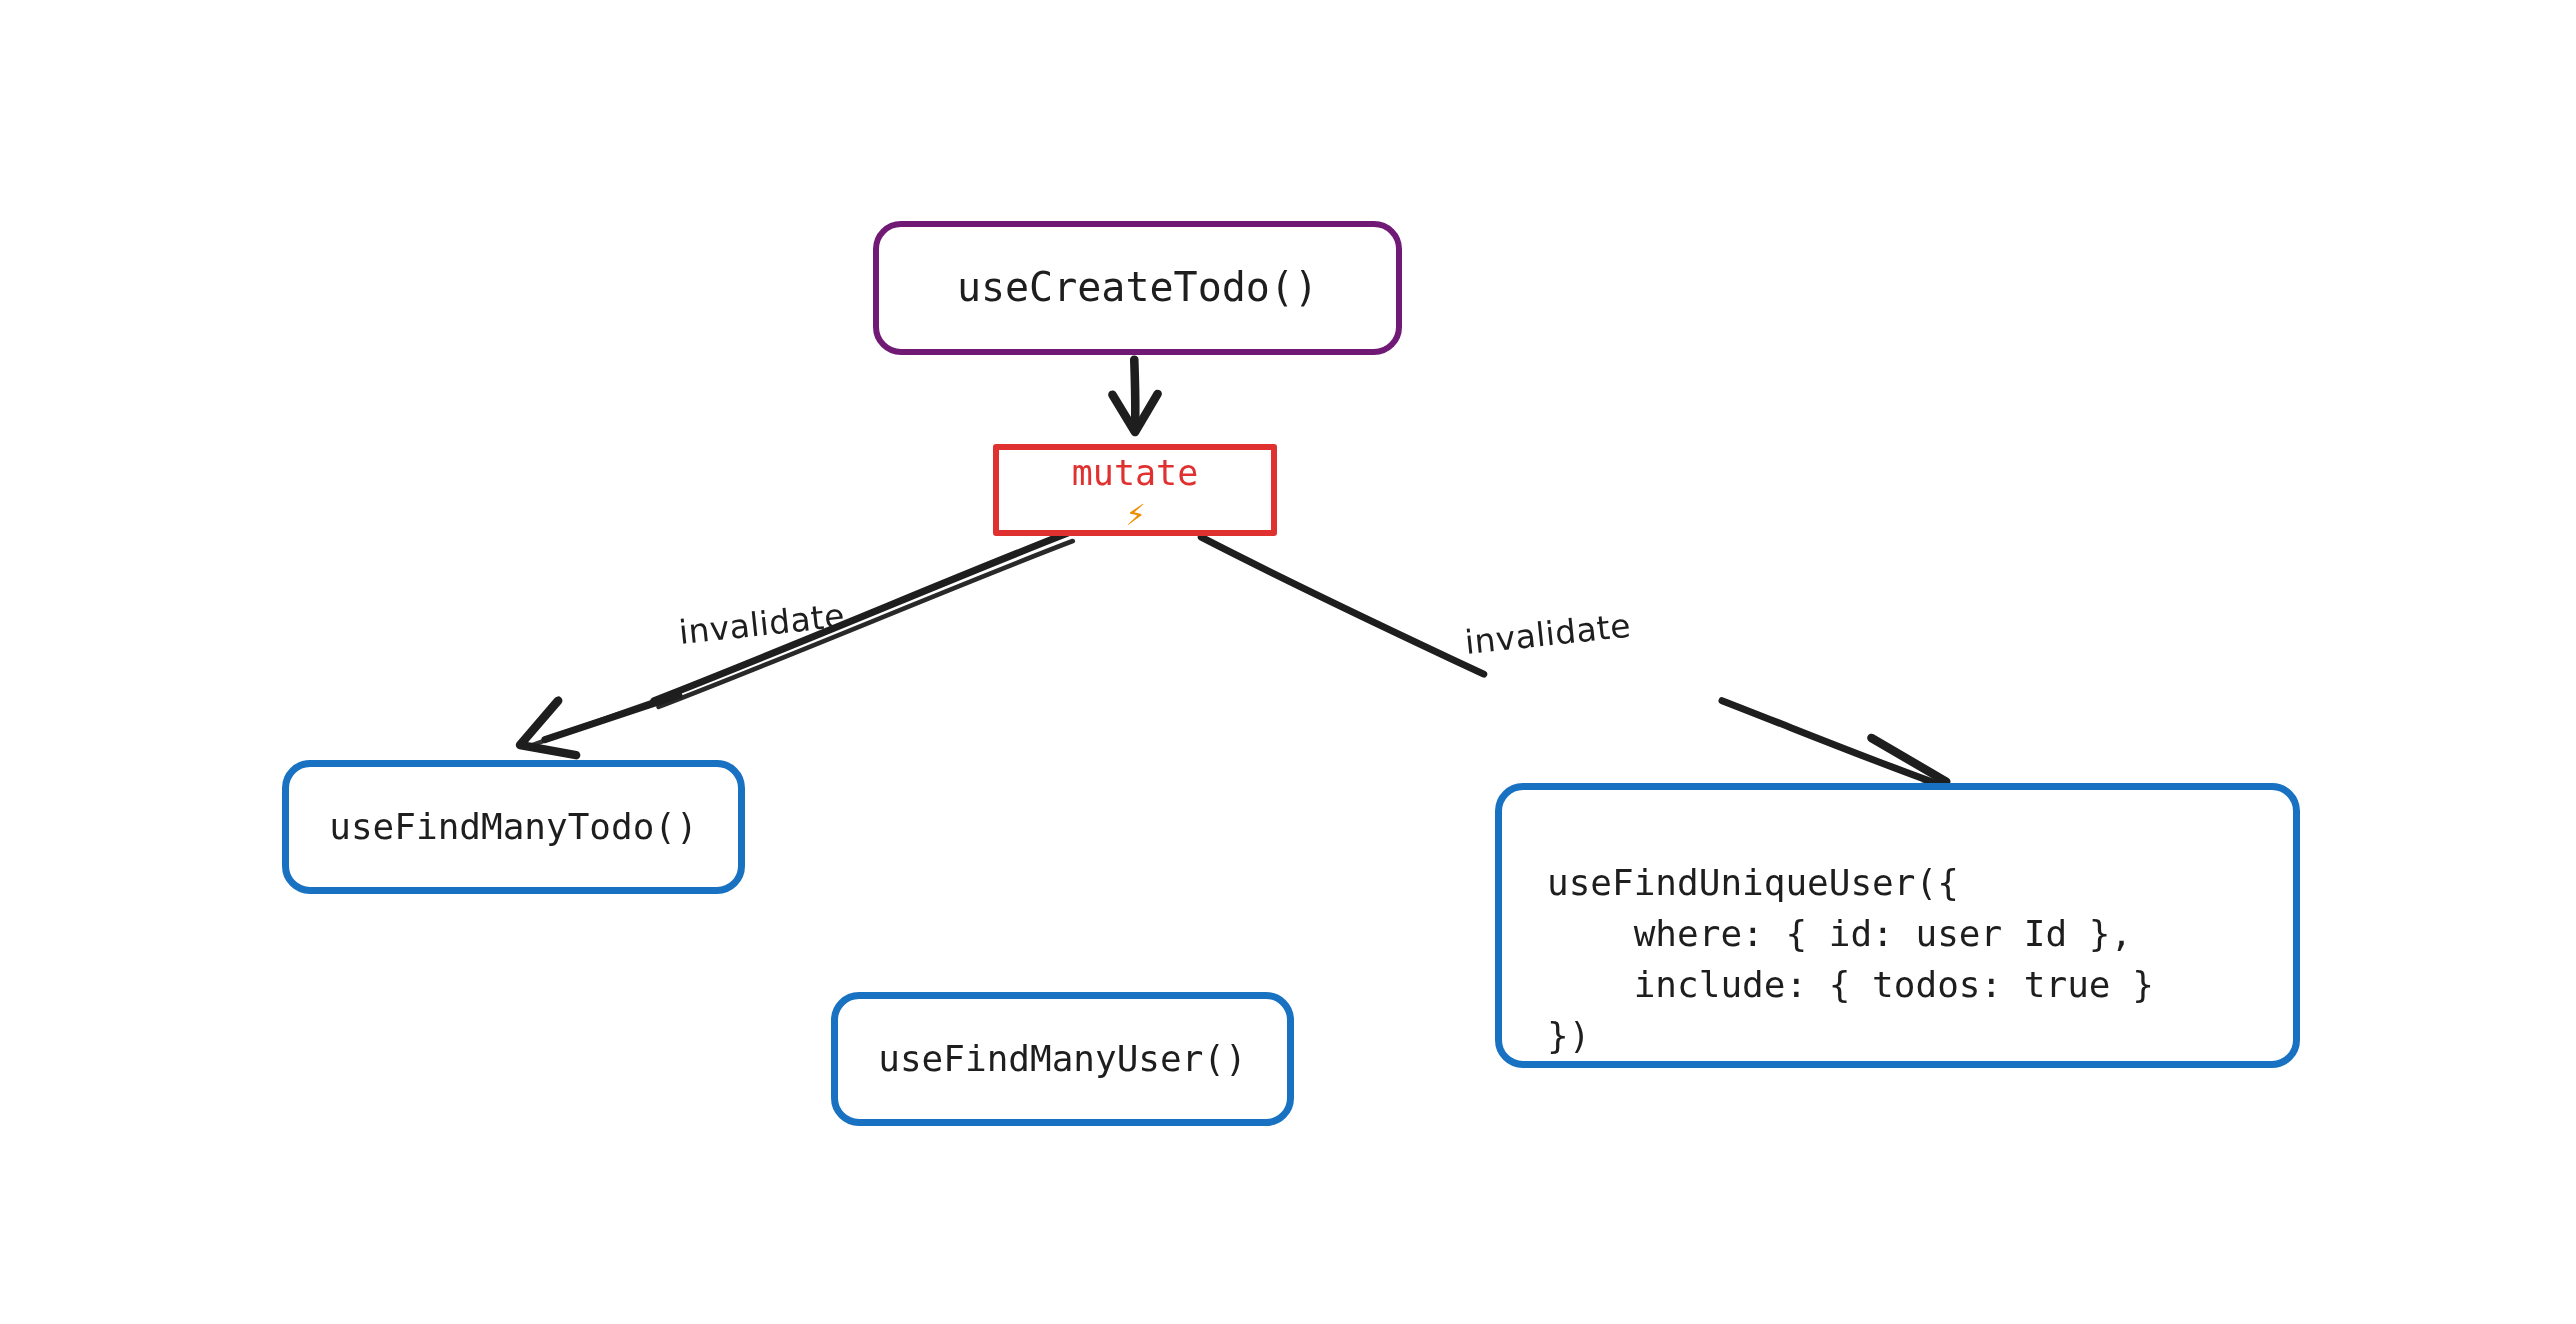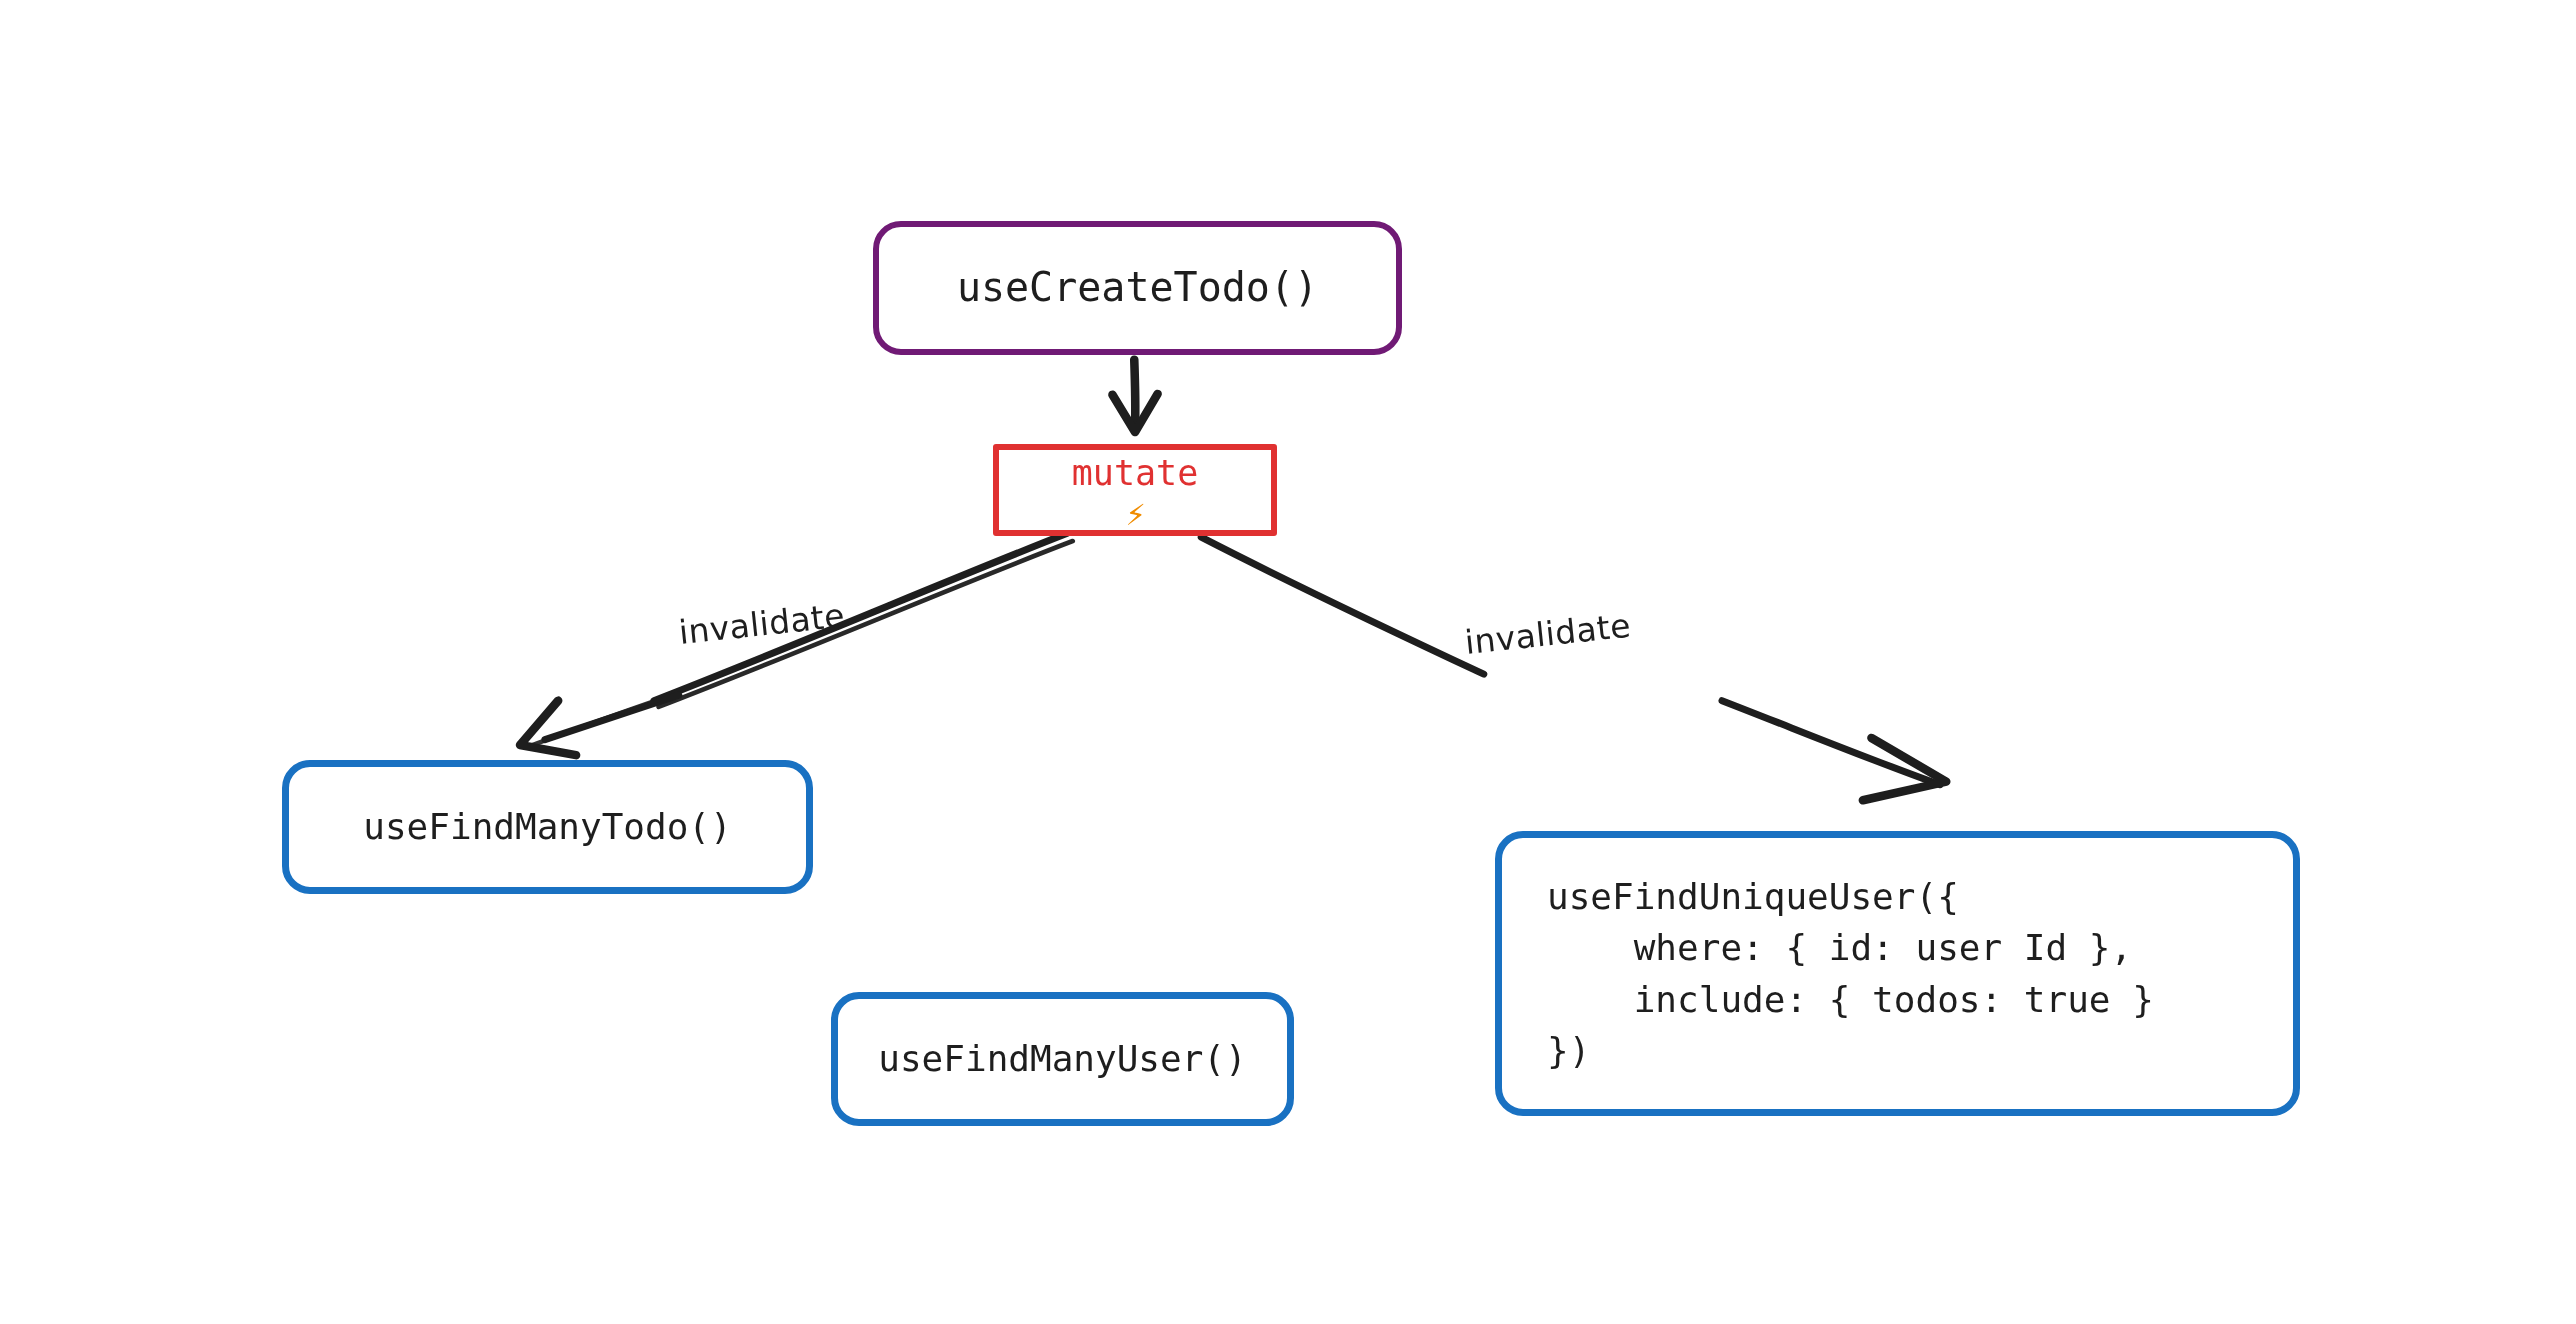--- a/index.html
+++ b/index.html
@@ -107,24 +107,23 @@
     justify-content: center;
     margin-top: 36px;
   }
   .node-findmanyuser .label { font-size: 36px; }
 
   .node-finduniqueuser {
     left: 1495px;
     top: 783px;
     width: 805px;
     height: 285px;
-    align-items: center;
+    align-items: flex-end;
     justify-content: flex-start;
     padding-left: 45px;
-    margin-top: 48px;
   }
   .node-finduniqueuser .label {
     font-size: 36px;
     line-height: 1.42;
   }
 
   
   .edge-label {
     position: absolute;
     font-family: "DejaVu Sans", sans-serif;
@@ -181,21 +180,21 @@
 
   <div class="node node-red">
     <span class="label">mutate</span>
       <span class="bolt-icon">⚡</span>
   </div>
 
   <div class="edge-label edge-label-left">invalidate</div>
 
   <div class="edge-label edge-label-right">invalidate</div>
 
-  <div class="node node-blue node-findmanytodo" style="width: 531px;">
+  <div class="node node-blue node-findmanytodo" style="width: 463px;">
     <span class="label">useFindManyTodo()</span>
   </div>
 
   <div class="node node-blue node-findmanyuser" style="width: 463px;">
     <span class="label">useFindManyUser()</span>
   </div>
 
   <div class="node node-blue node-finduniqueuser">
     <span class="label">useFindUniqueUser({
     where: { id: user Id },

